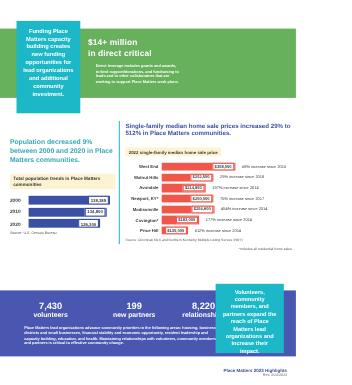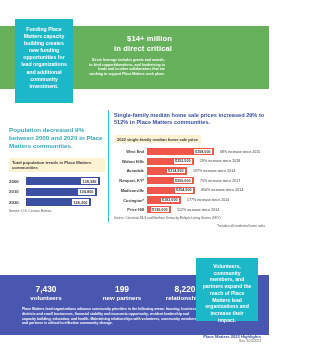--- a/index.html
+++ b/index.html
@@ -21,21 +21,21 @@
     position: absolute;
     left: 0;
     top: 26px;
     width: 269px;
     height: 63px;
     background: #67b15c;
   }
   .green-col {
     position: absolute;
     top: 8px;
-    text-align: right;
+    text-align: left;
     color: #ffffff;
   }
   .green-col.mid { left: 80px; width: 92px; }
   .green-col.right { left: 176px; width: 90px; }
   .green-head {
     font-size: 7.6px;
     font-weight: bold;
     line-height: 10px;
     letter-spacing: 0.1px;
   }
@@ -206,21 +206,20 @@
 
   
   .blue-band {
     position: absolute;
     left: 0;
     top: 264px;
     width: 269px;
     height: 60px;
     background: #4a57b0;
     color: #ffffff;
-    margin-top: 11px;
   }
   .stats-row {
     display: flex;
     padding-top: 9px;
   }
   .stat {
     text-align: center;
     color: #ffffff;
   }
   .stat-num {

